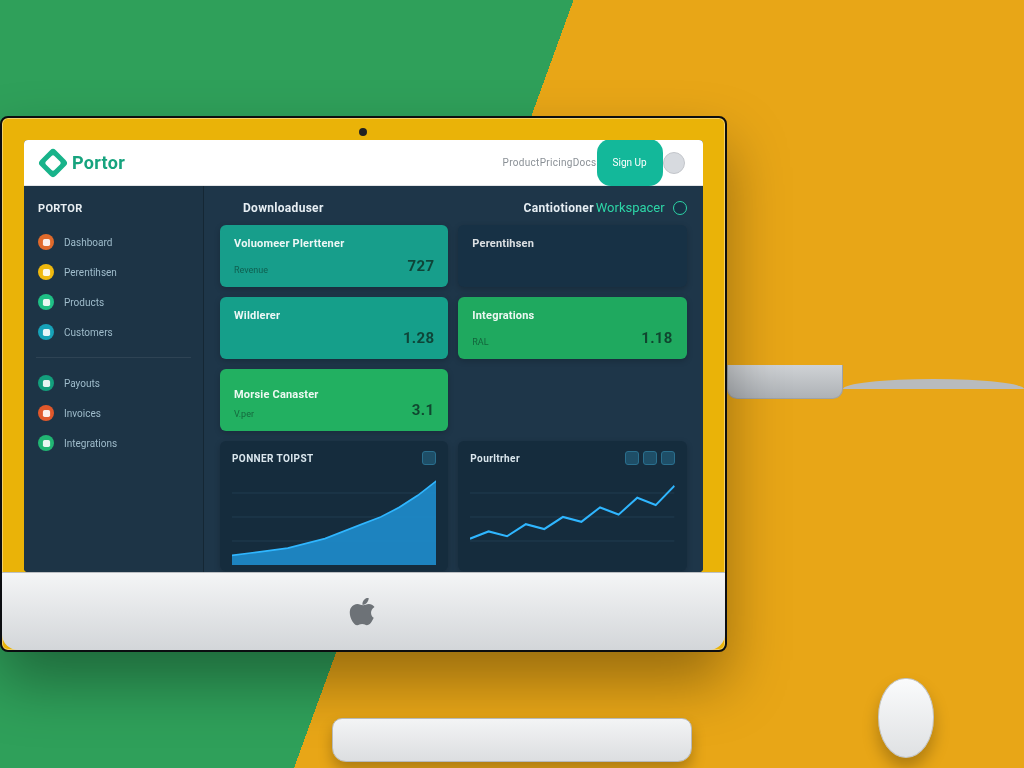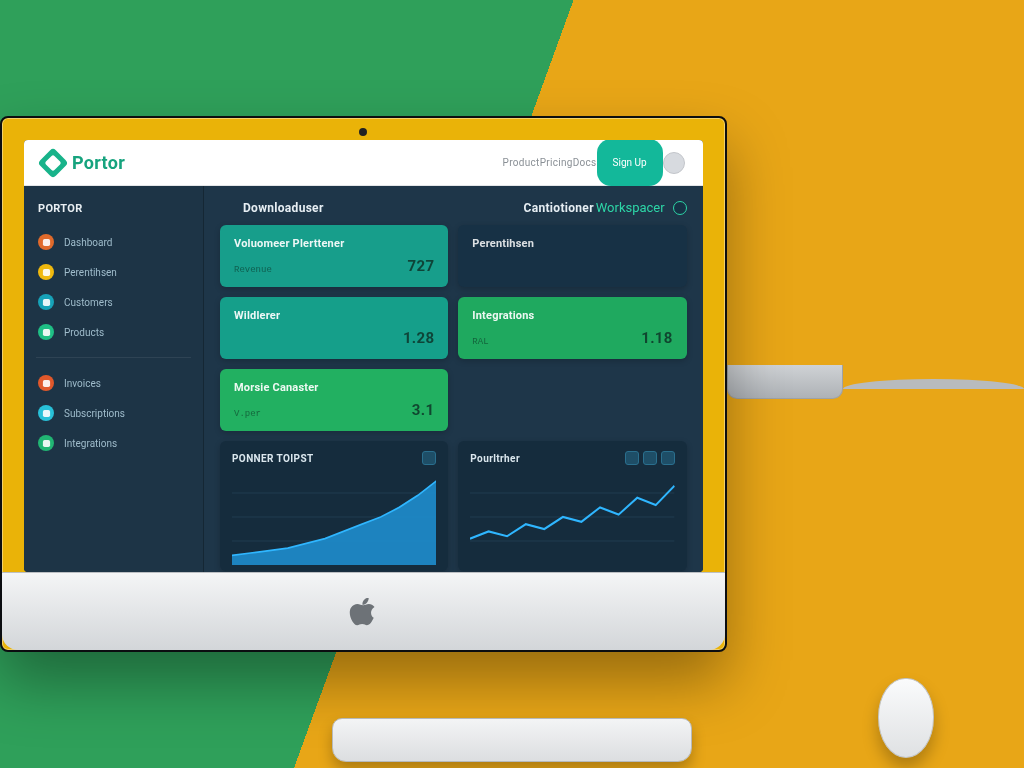--- a/index.html
+++ b/index.html
@@ -78,25 +78,25 @@
 .main-head { display:flex; justify-content:space-between; align-items:center;padding-left:23px; }
 .col-title { font-size:12px; font-weight:700; color:#e6eef3; letter-spacing:.3px; }
 .head-meta { display:flex; align-items:center; gap:8px; font-size:13px; color:#2dd6a7; }
 .head-dot { width:14px;height:14px;border-radius:50%;background:#163245;border:1px solid #2dd6a7; }
 
 .grid { display:grid; grid-template-columns:1fr 1fr; gap:10px; }
 .card { border-radius:6px; padding:12px 14px; display:flex; flex-direction:column; justify-content:space-between; min-height:62px; background:#16a37e; box-shadow:0 2px 6px rgba(0,0,0,.2); }
 .card.teal  { background:#179e8b; }
 .card.teal2 { background:#159f8a; }
 .card.green { background:#1fa95f; }
-.card.green2{ background:#22b061; }
+.card.green2{ background:#22b061;justify-content:flex-end; }
 .card.dark  { background:#173145; }
 .card-row { display:flex; justify-content:space-between; align-items:flex-end; }
 .card-label { font-size:11px; font-weight:700; color:rgba(255,255,255,.92); letter-spacing:.2px; }
-.card-sub   { font-size:9px; color:rgba(10,40,30,.55); margin-top:6px;font-family:Liberation Mono, monospace; }
+.card-sub   { font-size:9px; color:rgba(10,40,30,.55); margin-top:6px; }
 .card-val   { font-size:15px; font-weight:700; color:rgba(12,45,35,.8); letter-spacing:.3px;margin-left:17px; }
 .card.dark .card-label, .card.dark .card-sub, .card.dark .card-val { color:rgba(255,255,255,.85); }
 .card.dark .card-val { color:#2dd6a7; }
 
 .charts { display:grid; grid-template-columns:1fr 1fr; gap:10px; flex:1; min-height:130px; }
 .chart { background:#152c3d; border-radius:6px; padding:10px 12px 6px; display:flex; flex-direction:column; box-shadow:0 2px 6px rgba(0,0,0,.2); }
 .chart-head { display:flex; justify-content:space-between; align-items:center; margin-bottom:4px;gap:44px; }
 .chart-title { font-size:10px; font-weight:700; color:#dbe7ee; letter-spacing:.4px; }
 .chips { display:flex; gap:4px; }
 .chip { width:14px; height:14px; background:#1e4e67; border:1px solid #2a6f8e; border-radius:3px; }
@@ -140,53 +140,53 @@
             </div>
             <div class="sb-item">
               <span class="sb-dot" style="background:#f0b90e">
                 <svg viewBox="0 0 10 10">
                   <rect x="1" y="1" width="8" height="8" rx="2"></rect>
                 </svg>
               </span>
               <span>Perentihsen</span>
             </div>
             <div class="sb-item">
+              <span class="sb-dot" style="background:#1fbf85">
+                <svg viewBox="0 0 10 10">
+                  <rect x="1" y="1" width="8" height="8" rx="2"></rect>
+                </svg>
+              </span>
+              <span>Products</span>
+            </div>
+            <div class="sb-item">
               <span class="sb-dot" style="background:#17a2b8">
                 <svg viewBox="0 0 10 10">
                   <rect x="1" y="1" width="8" height="8" rx="2"></rect>
                 </svg>
               </span>
               <span>Customers</span>
-            </div>
-            <div class="sb-item">
-              <span class="sb-dot" style="background:#1fbf85">
-                <svg viewBox="0 0 10 10">
-                  <rect x="1" y="1" width="8" height="8" rx="2"></rect>
-                </svg>
-              </span>
-              <span>Products</span>
             </div>
           </div>
         <div class="sb-sep"></div>
         <div id="sb-g1">
             <div class="sb-item">
+              <span class="sb-dot" style="background:#139e7c">
+                <svg viewBox="0 0 10 10">
+                  <rect x="1" y="1" width="8" height="8" rx="2"></rect>
+                </svg>
+              </span>
+              <span>Payouts</span>
+            </div>
+            <div class="sb-item">
               <span class="sb-dot" style="background:#e0582b">
                 <svg viewBox="0 0 10 10">
                   <rect x="1" y="1" width="8" height="8" rx="2"></rect>
                 </svg>
               </span>
               <span>Invoices</span>
-            </div>
-            <div class="sb-item">
-              <span class="sb-dot" style="background:#28c0d8">
-                <svg viewBox="0 0 10 10">
-                  <rect x="1" y="1" width="8" height="8" rx="2"></rect>
-                </svg>
-              </span>
-              <span>Subscriptions</span>
             </div>
             <div class="sb-item">
               <span class="sb-dot" style="background:#21b573">
                 <svg viewBox="0 0 10 10">
                   <rect x="1" y="1" width="8" height="8" rx="2"></rect>
                 </svg>
               </span>
               <span>Integrations</span>
             </div>
           </div>

